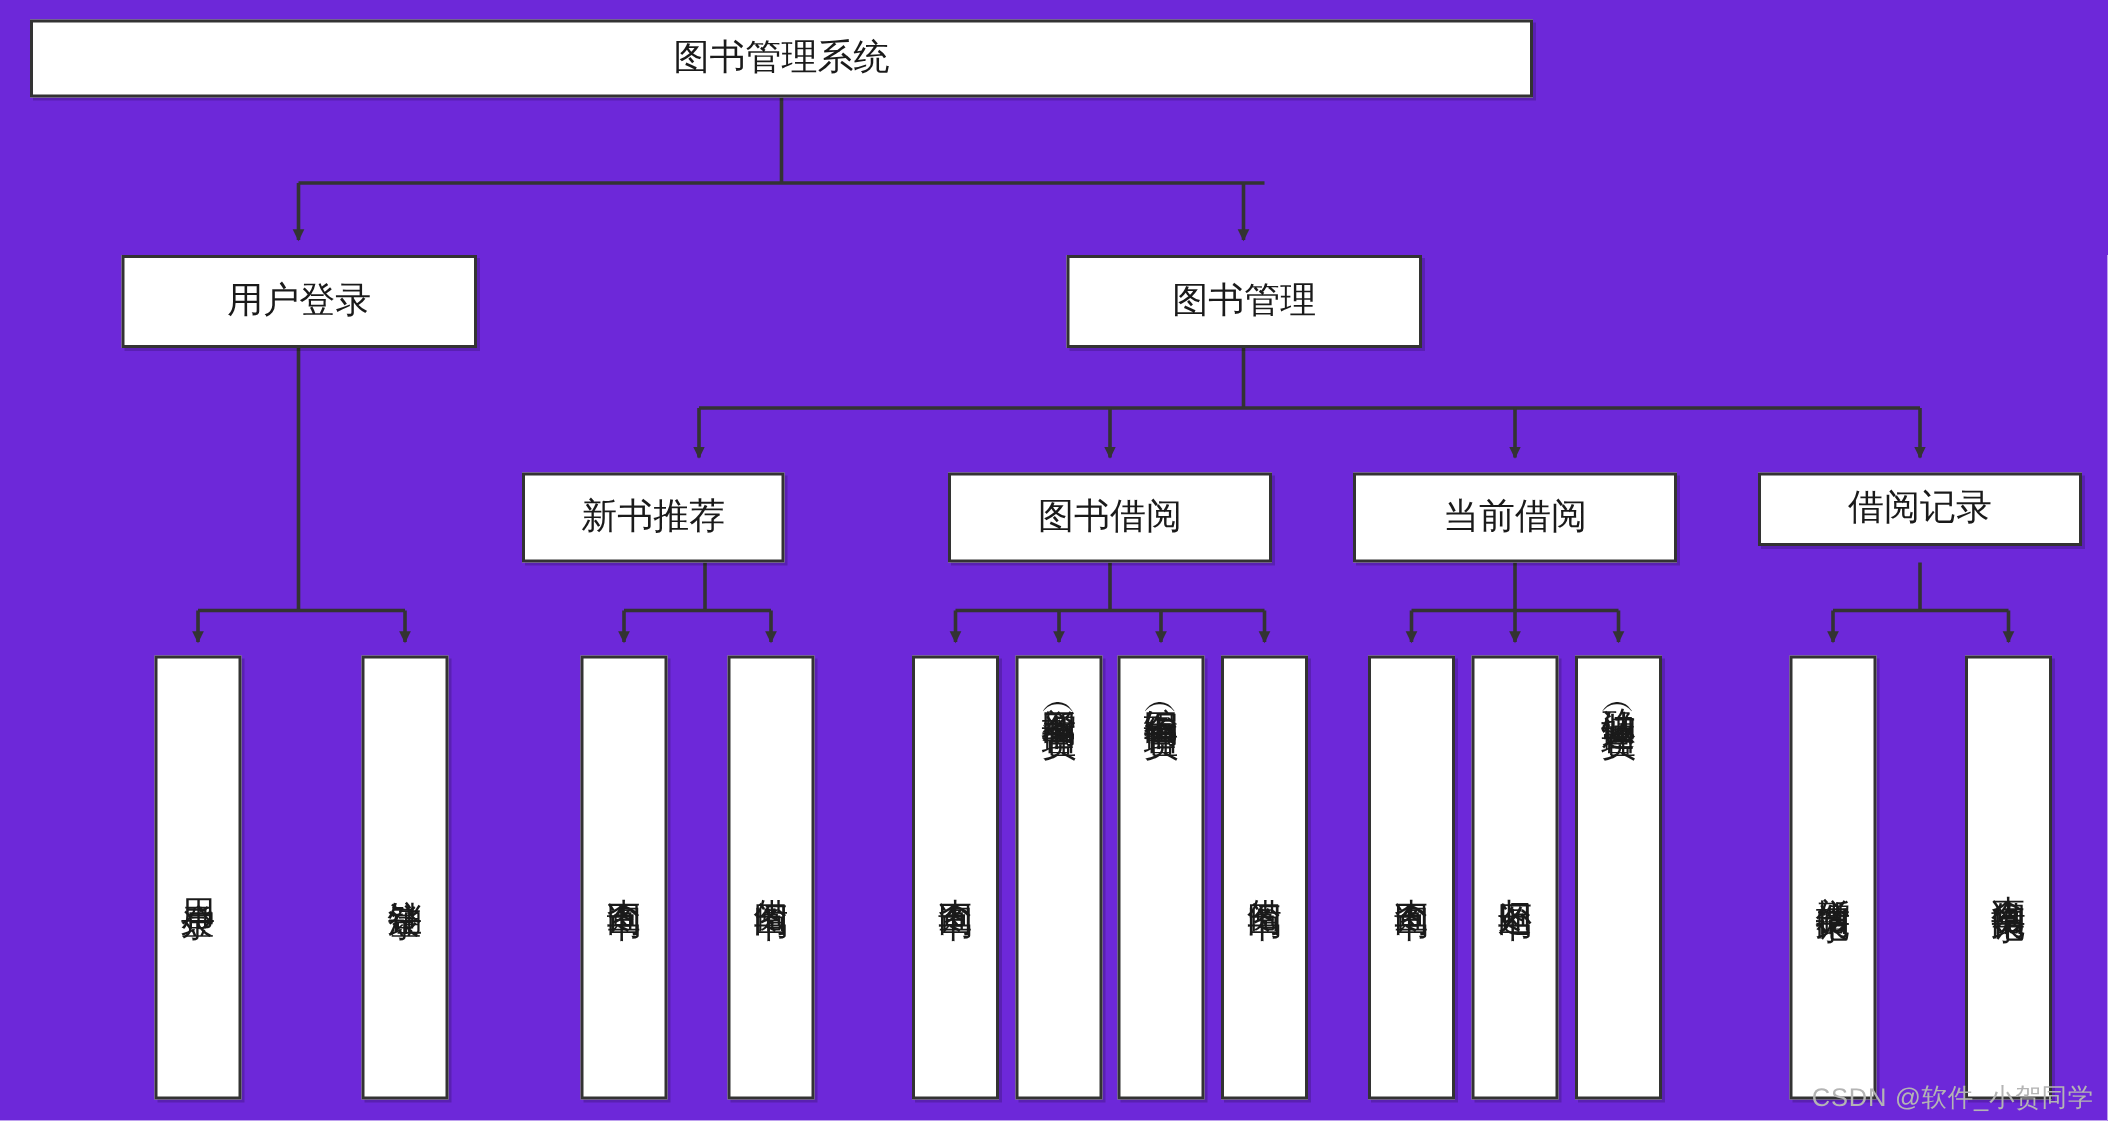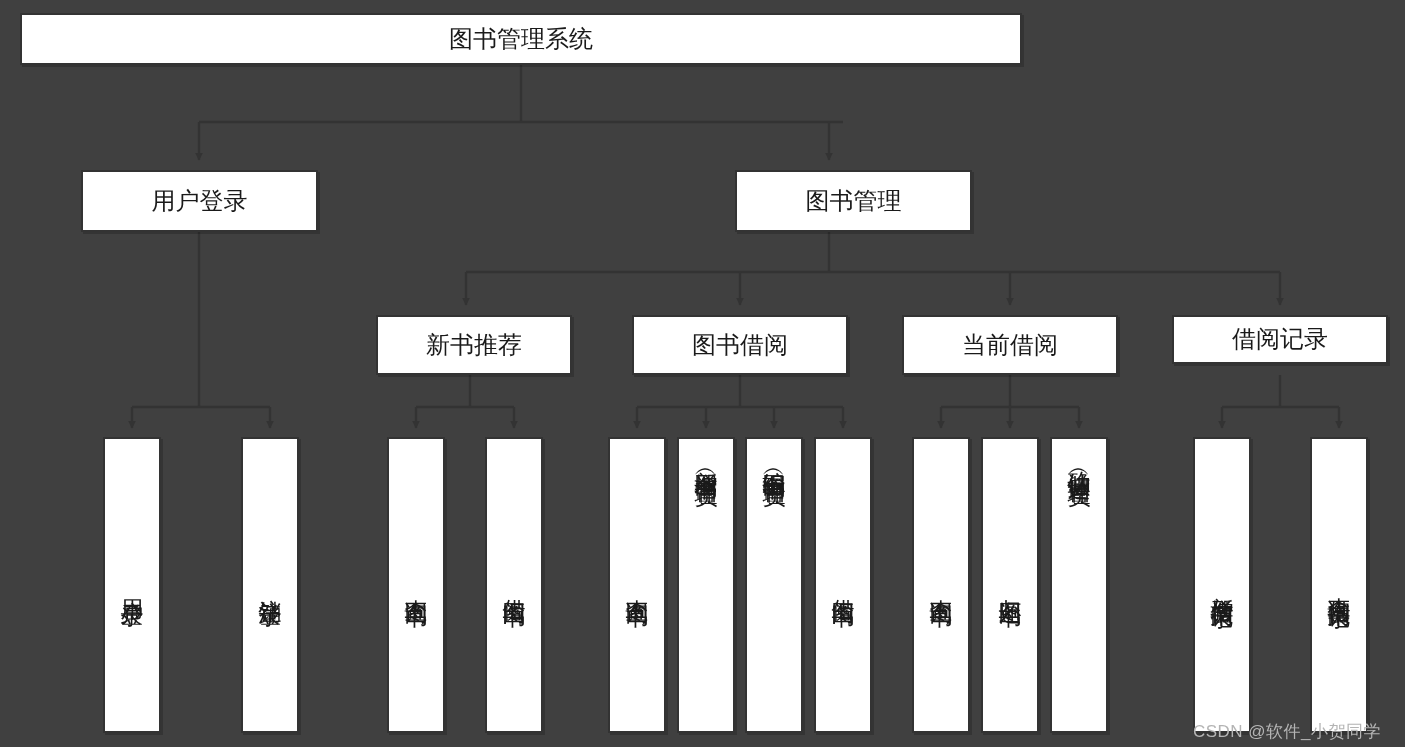--- a/index.html
+++ b/index.html
@@ -8,21 +8,21 @@
     padding: 0;
     background: #ffffff;
   }
   body {
     font-family: "Liberation Sans", "DejaVu Sans", sans-serif;
   }
   #diagram-canvas {
     position: relative;
     width: 1405px;
     height: 747px;
-    background: #404040;
+    background: #6d28d9;
     overflow: hidden;
   }
   #connector-layer {
     position: absolute;
     left: 0;
     top: 0;
     width: 1405px;
     height: 747px;
     pointer-events: none;
   }
@@ -59,21 +59,21 @@
     letter-spacing: 2px;
     line-height: 1;
     white-space: nowrap;
   }
   .node.vertical.centered {
     align-items: center;
     padding-top: 0;
   }
   #watermark {
     position: absolute;
-    right: 24px;
+    right: 9px;
     bottom: 4px;
     font-size: 17px;
     color: #b4b4b4;
     white-space: nowrap;
     letter-spacing: 0.5px;
   }
 </style>
 </head>
 <body>
 
@@ -142,25 +142,25 @@
   </svg>
 
   <div class="node root horizontal" style="left:20px; top:13px; width:1002px; height:52px;">
     <span class="node-label">图书管理系统</span>
   </div>
 
   <div class="node horizontal" style="left:81px; top:170px; width:237px; height:62px;">
     <span class="node-label">用户登录</span>
   </div>
 
-  <div class="node horizontal" style="left:711px; top:170px; width:237px; height:62px;margin-left:24px;">
+  <div class="node horizontal" style="left:711px; top:170px; width:237px; height:62px;">
     <span class="node-label">图书管理</span>
   </div>
 
-  <div class="node horizontal" style="left:376px; top:315px; width:196px; height:60px;">
+  <div class="node horizontal" style="left:348px; top:315px; width:175px; height:60px;">
     <span class="node-label">新书推荐</span>
   </div>
 
   <div class="node horizontal" style="left:902px; top:315px; width:216px; height:60px;">
     <span class="node-label">当前借阅</span>
   </div>
 
   <div class="node horizontal" style="left:632px; top:315px; width:216px; height:60px;">
     <span class="node-label">图书借阅</span>
   </div>

